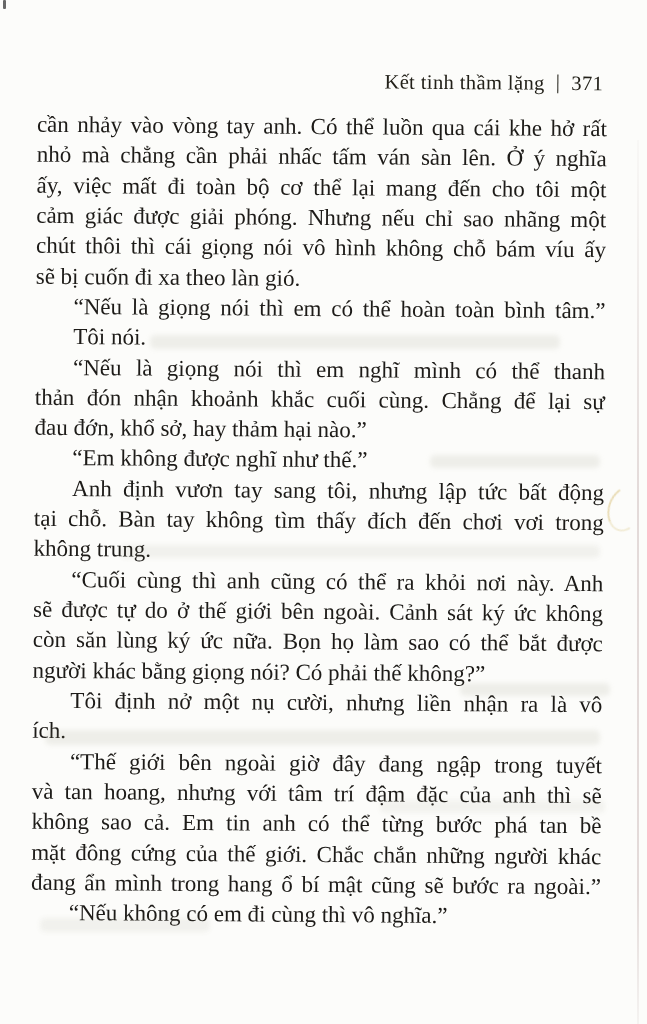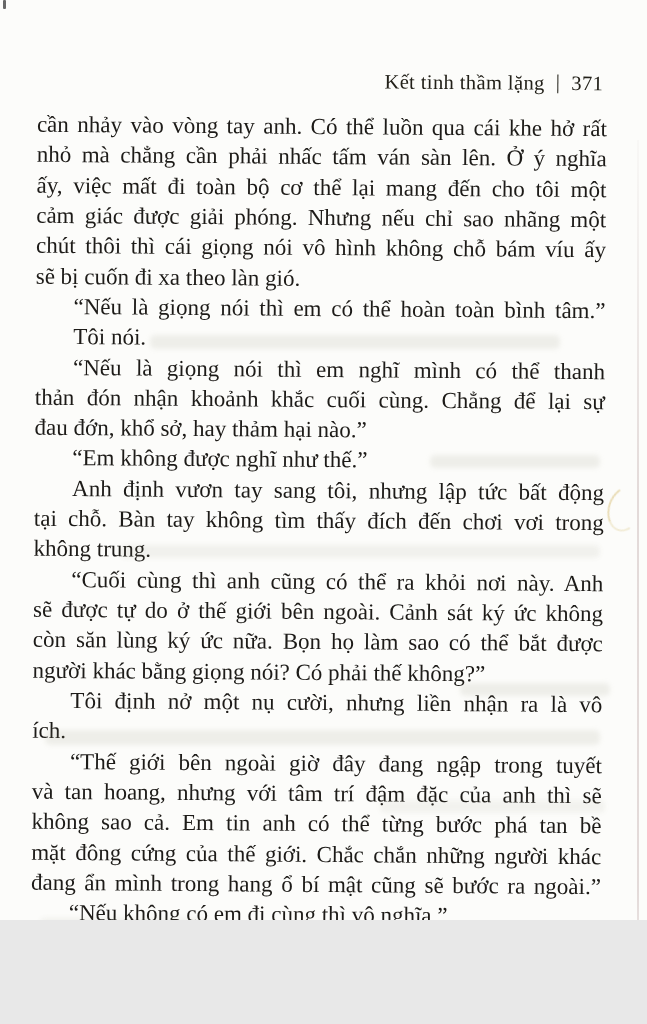--- a/index.html
+++ b/index.html
@@ -3,21 +3,21 @@
 <meta charset="utf-8">
 <style>
   html, body {
     margin: 0;
     padding: 0;
     background: #e8e8e8;
   }
   .page {
     position: relative;
     width: 647px;
-    height: 920px;
+    height: 1024px;
     margin: 0 auto;
     background: #fcfcfa;
     overflow: hidden;
     font-family: "Liberation Serif", "DejaVu Serif", serif;
     color: #1e1c1a;
   }
   
   .print-block {
     position: absolute;
     left: 0; top: 0;

